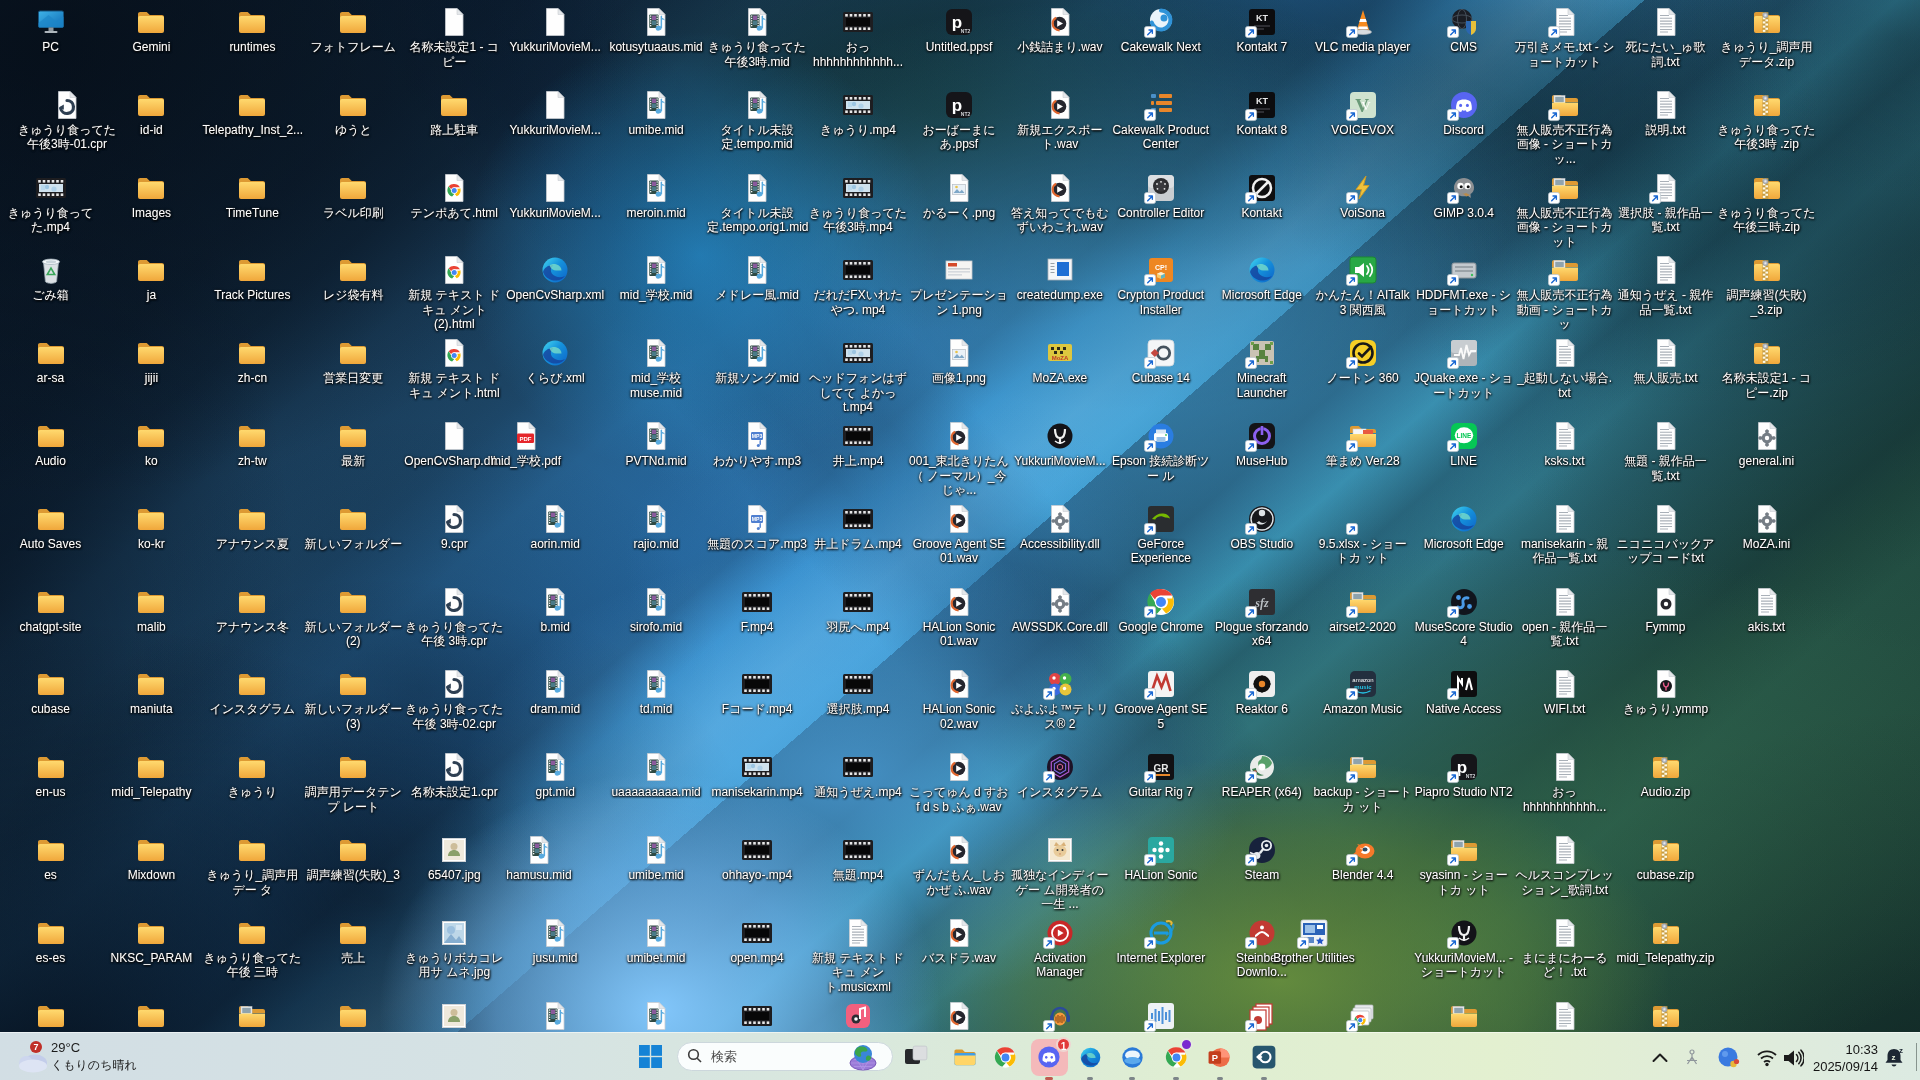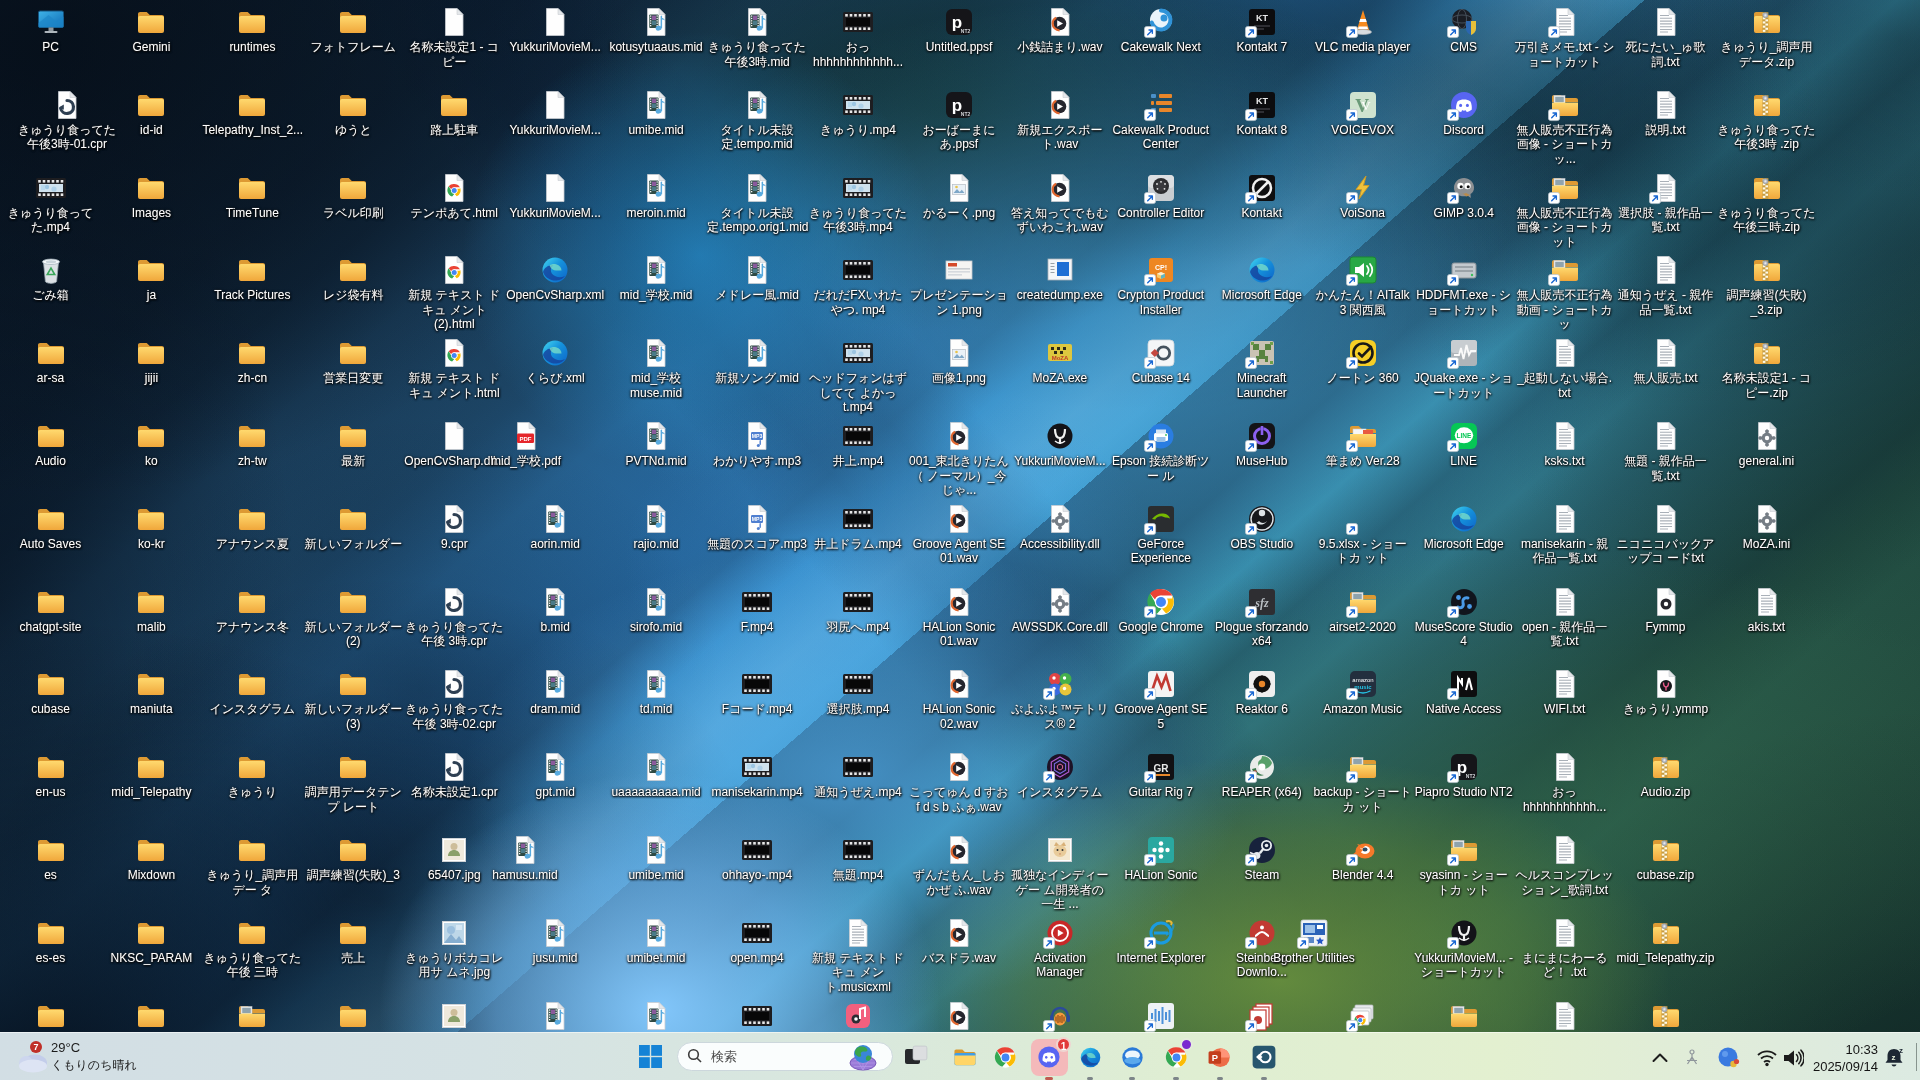--- a/index.html
+++ b/index.html
@@ -2223,21 +2223,21 @@
     <div class="lb">調声練習(失敗)_3</div>
   </div>
 <div class="ic" style="left:404.3px;top:834.0px">
     <div class="ig">
       <svg class="g" viewBox="0 0 32 32">
         <use href="#imgt"></use>
       </svg>
     </div>
     <div class="lb">65407.jpg</div>
   </div>
-<div class="ic" style="left:475px;top:834.0px">
+<div class="ic" style="left:489px;top:834.0px">
     <div class="ig">
       <svg class="g" viewBox="0 0 32 32">
         <use href="#mid"></use>
       </svg>
     </div>
     <div class="lb">hamusu.mid</div>
   </div>
 <div class="ic" style="left:606.1px;top:834.0px">
     <div class="ig">
       <svg class="g" viewBox="0 0 32 32">

